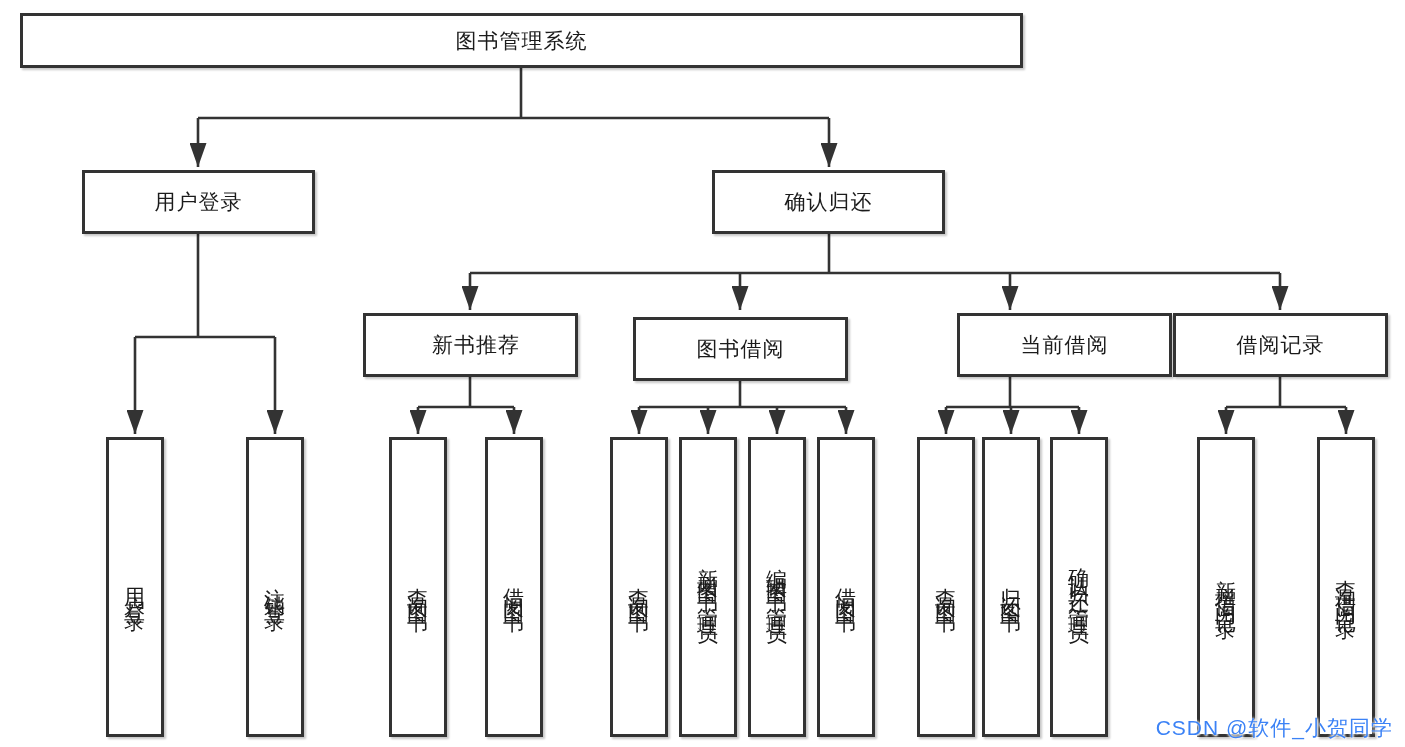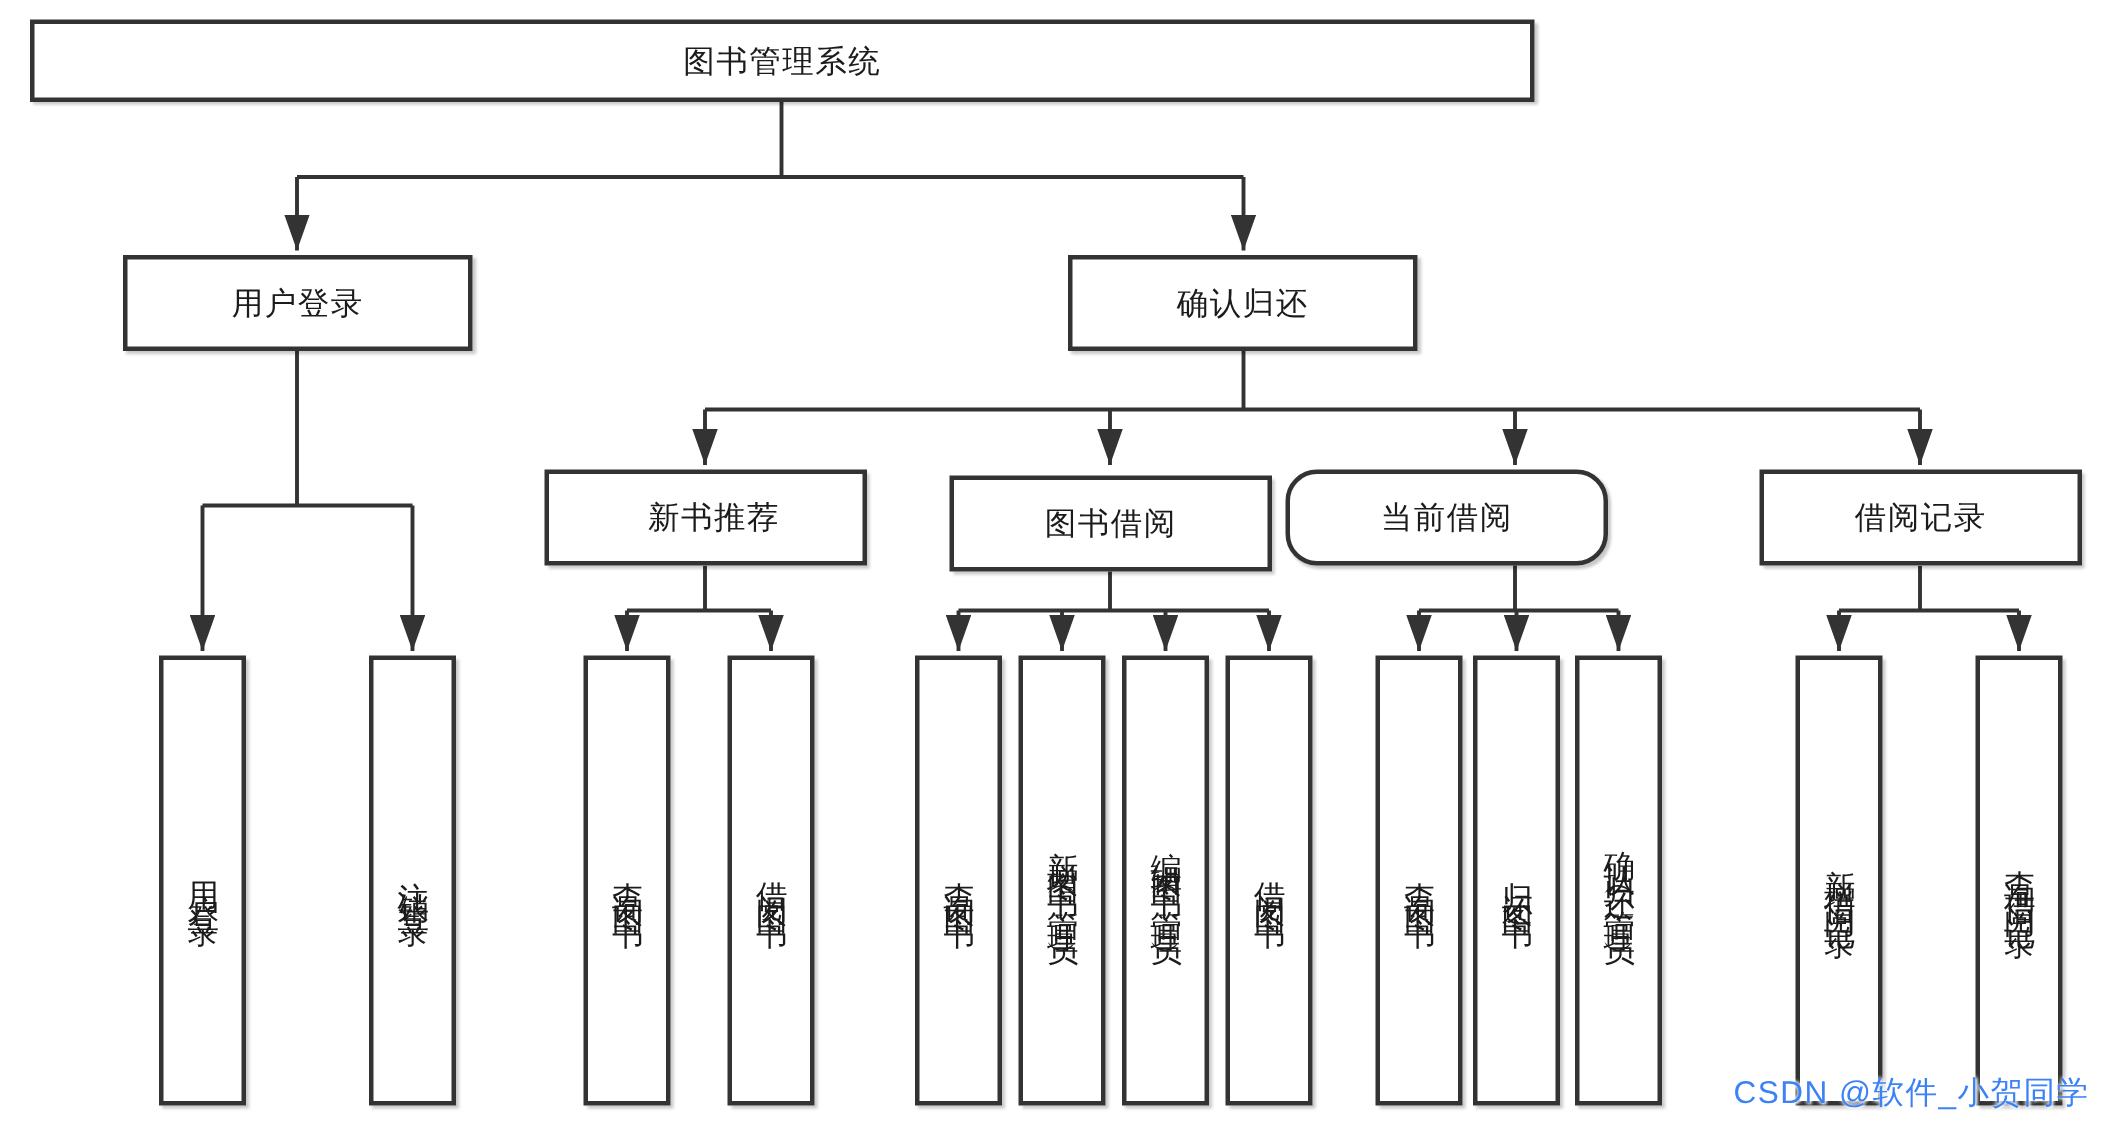--- a/index.html
+++ b/index.html
@@ -118,21 +118,21 @@
   <div class="box" style="left:712px;top:170px;width:233px;height:64px;">
     <span>确认归还</span>
   </div>
 
   <div class="box" style="left:363px;top:313px;width:215px;height:64px;padding-left:11px;">
     <span>新书推荐</span>
   </div>
   <div class="box" style="left:633px;top:317px;width:215px;height:64px;">
     <span>图书借阅</span>
   </div>
-  <div class="box" style="left:857px;top:313px;width:215px;height:64px;border-radius:21px;">
+  <div class="box" style="left:957px;top:313px;width:215px;height:64px;">
     <span>当前借阅</span>
   </div>
   <div class="box" style="left:1173px;top:313px;width:215px;height:64px;">
     <span>借阅记录</span>
   </div>
 
   <div class="vbox" style="left:106px;">
     <span class="vtext">用户登录</span>
   </div>
   <div class="vbox" style="left:246px;">

